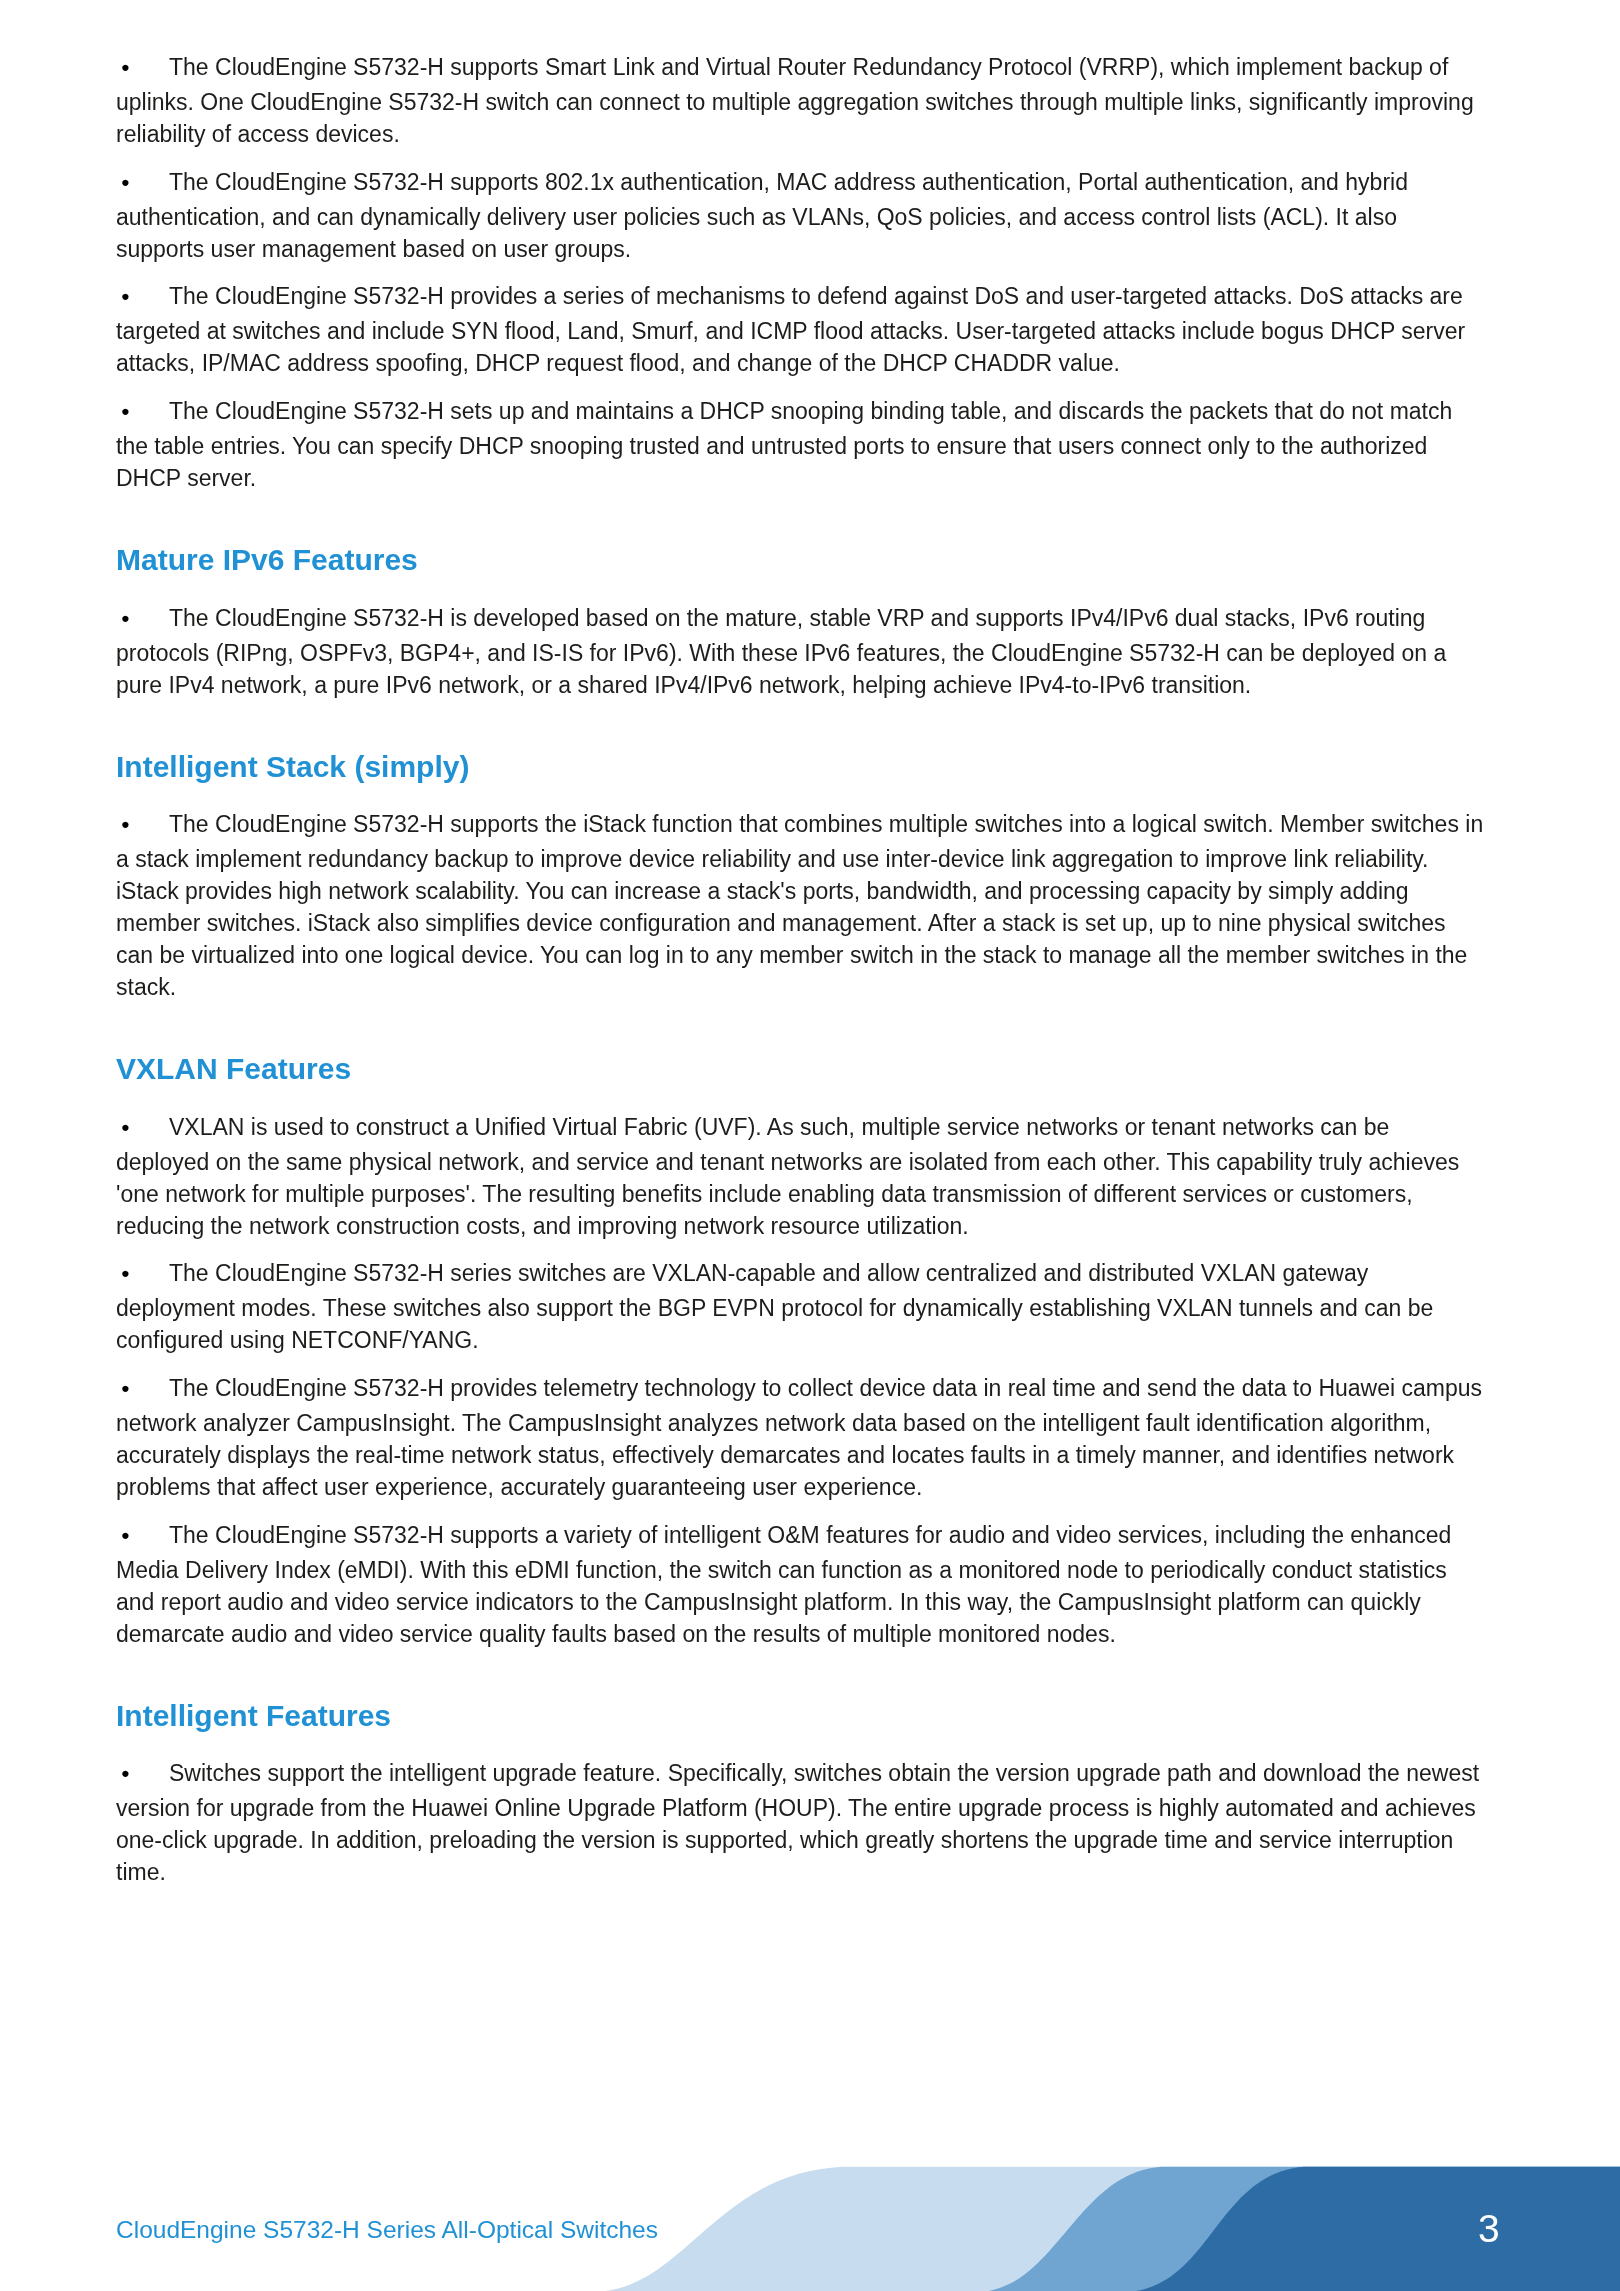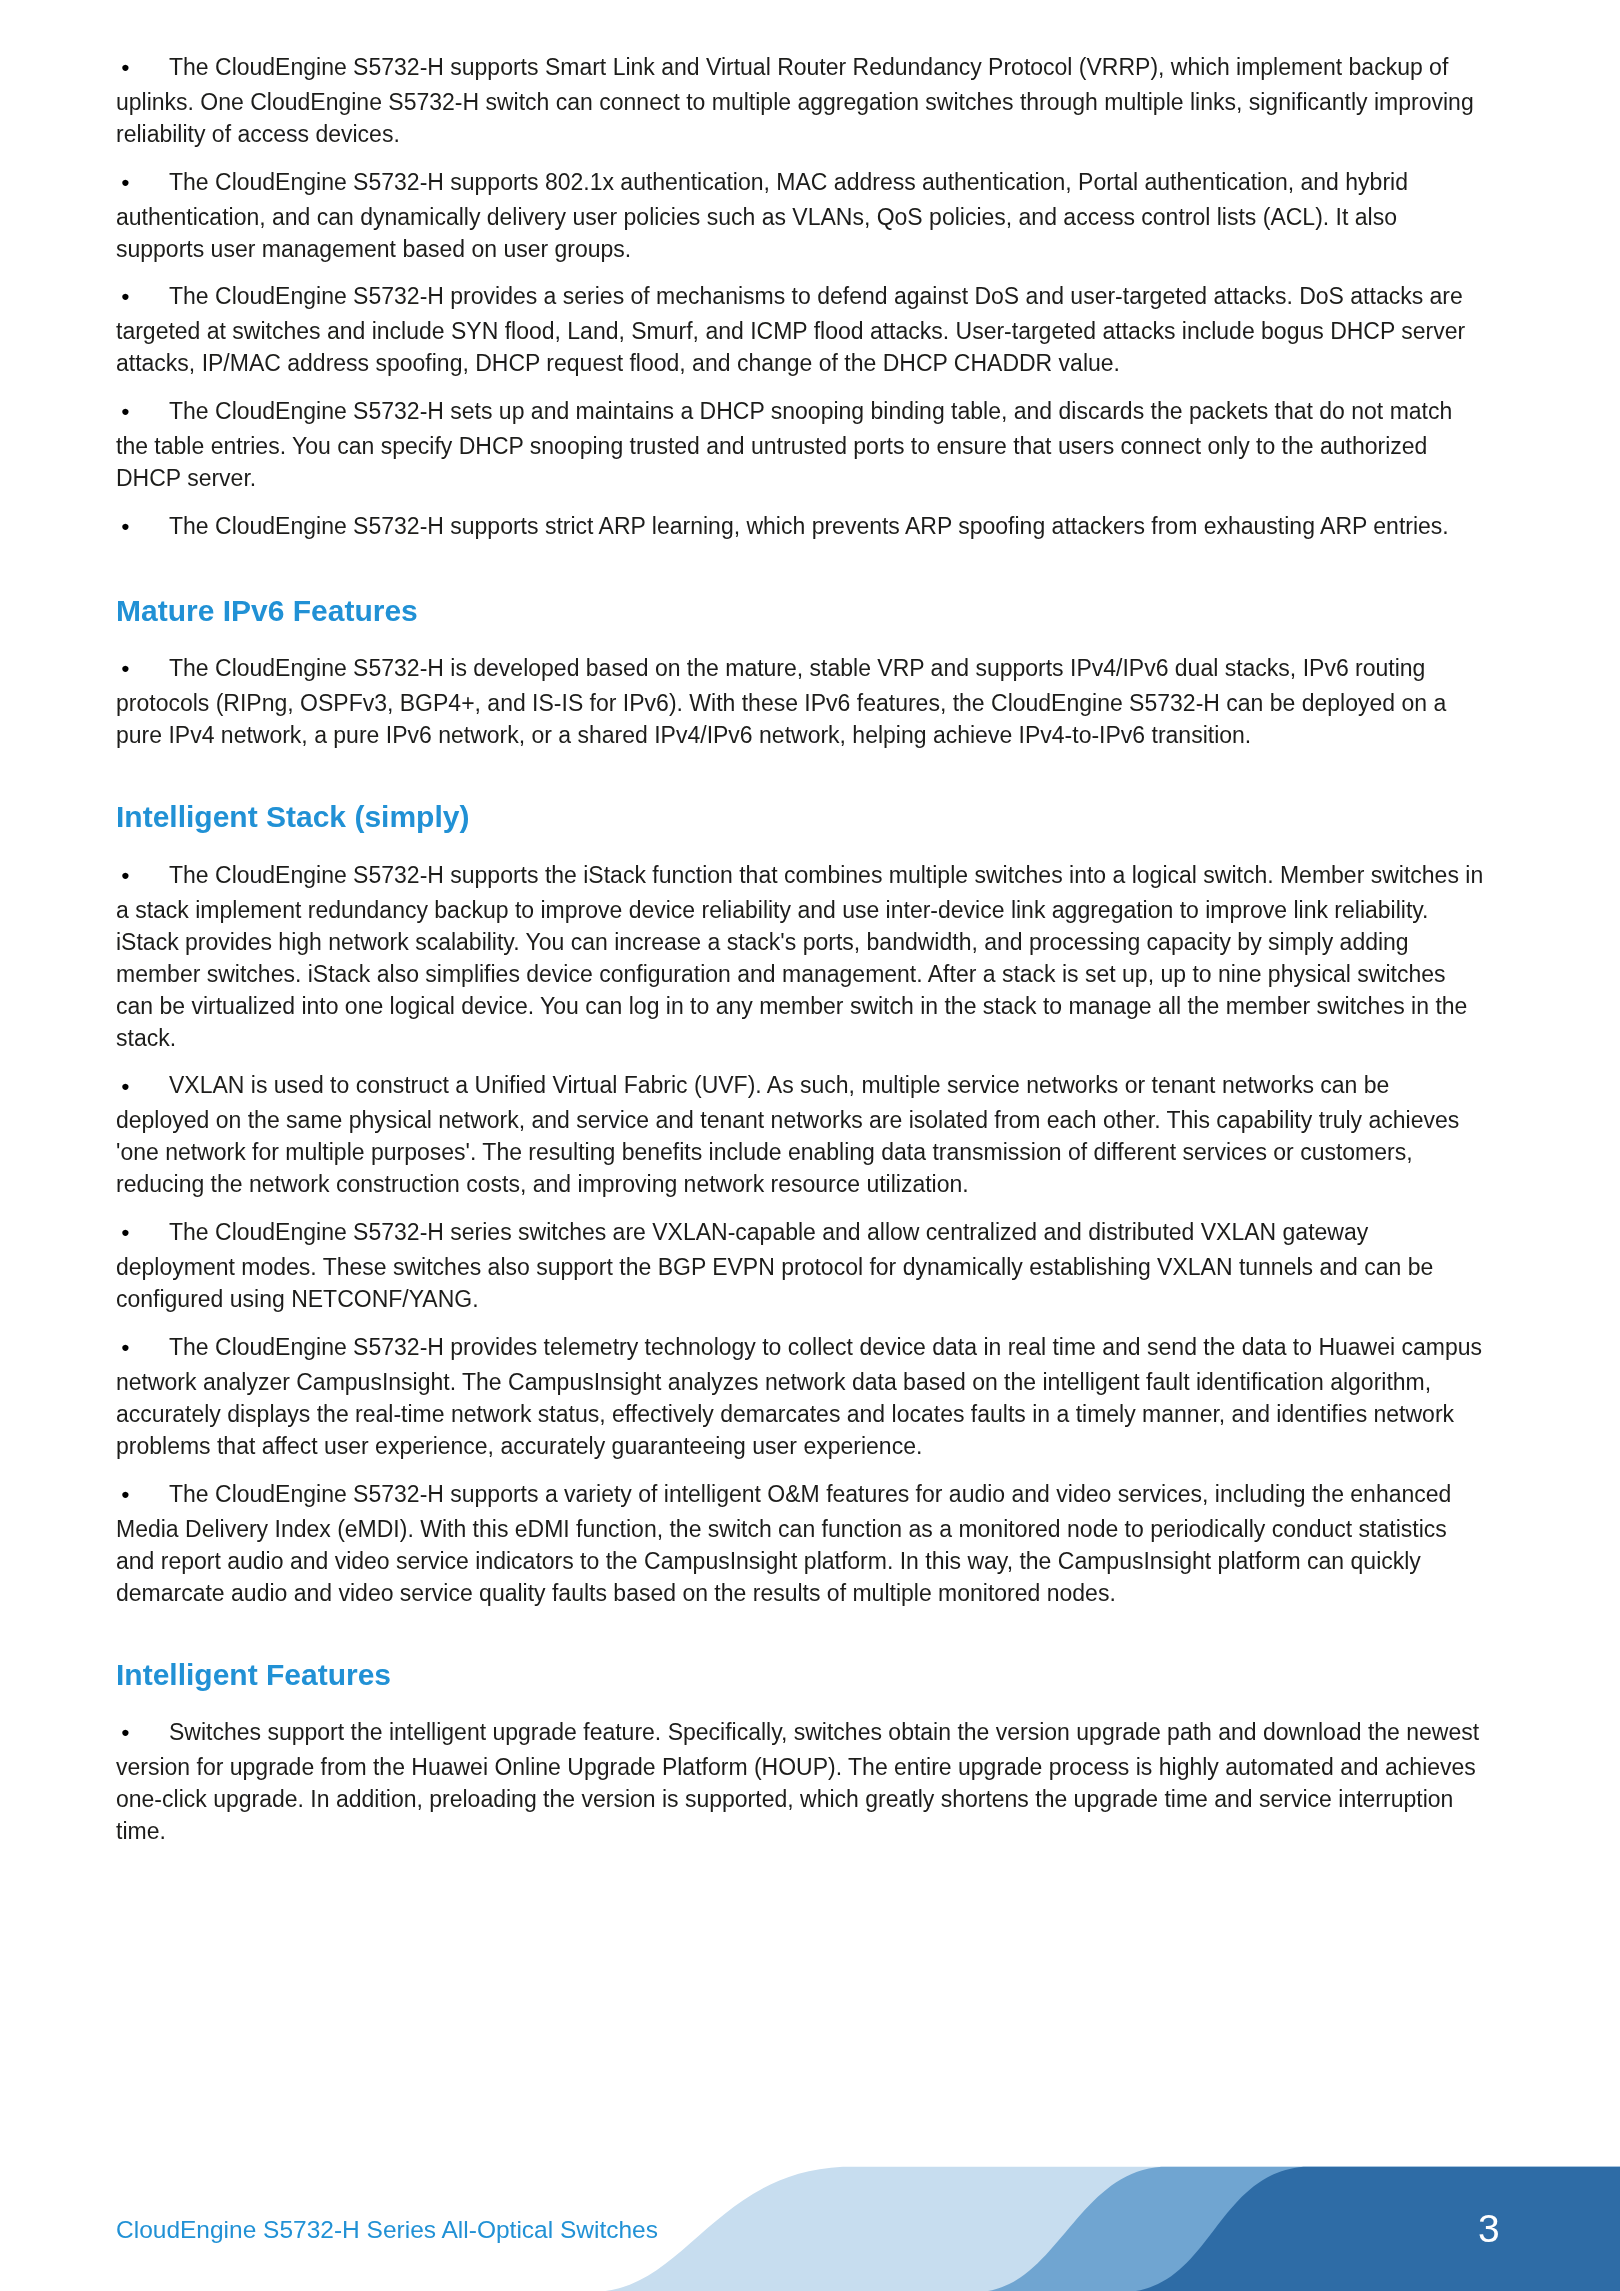--- a/index.html
+++ b/index.html
@@ -76,28 +76,28 @@
 
 <div class="page">
 
   <div class="content">
 
     <p class="bullet"><span class="dot">●</span><span>The CloudEngine S5732-H supports Smart Link and Virtual Router Redundancy Protocol (VRRP), which implement backup of uplinks. One CloudEngine S5732-H switch can connect to multiple aggregation switches through multiple links, significantly improving reliability of access devices.</span></p>
 
     <p class="bullet"><span class="dot">●</span><span>The CloudEngine S5732-H supports 802.1x authentication, MAC address authentication, Portal authentication, and hybrid authentication, and can dynamically delivery user policies such as VLANs, QoS policies, and access control lists (ACL). It also supports user management based on user groups.</span></p>
     <p class="bullet"><span class="dot">●</span><span>The CloudEngine S5732-H provides a series of mechanisms to defend against DoS and user-targeted attacks. DoS attacks are targeted at switches and include SYN flood, Land, Smurf, and ICMP flood attacks. User-targeted attacks include bogus DHCP server attacks, IP/MAC address spoofing, DHCP request flood, and change of the DHCP CHADDR value.</span></p>
     <p class="bullet"><span class="dot">●</span><span>The CloudEngine S5732-H sets up and maintains a DHCP snooping binding table, and discards the packets that do not match the table entries. You can specify DHCP snooping trusted and untrusted ports to ensure that users connect only to the authorized DHCP server.</span></p>
-    <p class="bullet"><span class="dot">●</span><span>The CloudEngine S5732-H supports strict ARP learning, which prevents ARP spoofing attackers from exhausting ARP entries.</span></p>
 
     <h2 class="section-heading">Mature IPv6 Features</h2>
     <p class="bullet"><span class="dot">●</span><span>The CloudEngine S5732-H is developed based on the mature, stable VRP and supports IPv4/IPv6 dual stacks, IPv6 routing protocols (RIPng, OSPFv3, BGP4+, and IS-IS for IPv6). With these IPv6 features, the CloudEngine S5732-H can be deployed on a pure IPv4 network, a pure IPv6 network, or a shared IPv4/IPv6 network, helping achieve IPv4-to-IPv6 transition.</span></p>
 
     <h2 class="section-heading">Intelligent Stack (simply)</h2>
     <p class="bullet"><span class="dot">●</span><span>The CloudEngine S5732-H supports the iStack function that combines multiple switches into a logical switch. Member switches in a stack implement redundancy backup to improve device reliability and use inter-device link aggregation to improve link reliability. iStack provides high network scalability. You can increase a stack's ports, bandwidth, and processing capacity by simply adding member switches. iStack also simplifies device configuration and management. After a stack is set up, up to nine physical switches can be virtualized into one logical device. You can log in to any member switch in the stack to manage all the member switches in the stack.</span></p>
 
+    <h2 class="section-heading">VXLAN Features</h2>
     <p class="bullet"><span class="dot">●</span><span>VXLAN is used to construct a Unified Virtual Fabric (UVF). As such, multiple service networks or tenant networks can be deployed on the same physical network, and service and tenant networks are isolated from each other. This capability truly achieves 'one network for multiple purposes'. The resulting benefits include enabling data transmission of different services or customers, reducing the network construction costs, and improving network resource utilization.</span></p>
     <p class="bullet"><span class="dot">●</span><span>The CloudEngine S5732-H series switches are VXLAN-capable and allow centralized and distributed VXLAN gateway deployment modes. These switches also support the BGP EVPN protocol for dynamically establishing VXLAN tunnels and can be configured using NETCONF/YANG.</span></p>
 
     <p class="bullet"><span class="dot">●</span><span>The CloudEngine S5732-H provides telemetry technology to collect device data in real time and send the data to Huawei campus network analyzer CampusInsight. The CampusInsight analyzes network data based on the intelligent fault identification algorithm, accurately displays the real-time network status, effectively demarcates and locates faults in a timely manner, and identifies network problems that affect user experience, accurately guaranteeing user experience.</span></p>
     <p class="bullet"><span class="dot">●</span><span>The CloudEngine S5732-H supports a variety of intelligent O&amp;M features for audio and video services, including the enhanced Media Delivery Index (eMDI). With this eDMI function, the switch can function as a monitored node to periodically conduct statistics and report audio and video service indicators to the CampusInsight platform. In this way, the CampusInsight platform can quickly demarcate audio and video service quality faults based on the results of multiple monitored nodes.</span></p>
 
     <h2 class="section-heading">Intelligent Features</h2>
     <p class="bullet"><span class="dot">●</span><span>Switches support the intelligent upgrade feature. Specifically, switches obtain the version upgrade path and download the newest version for upgrade from the Huawei Online Upgrade Platform (HOUP). The entire upgrade process is highly automated and achieves one-click upgrade. In addition, preloading the version is supported, which greatly shortens the upgrade time and service interruption time.</span></p>
 
   </div>

